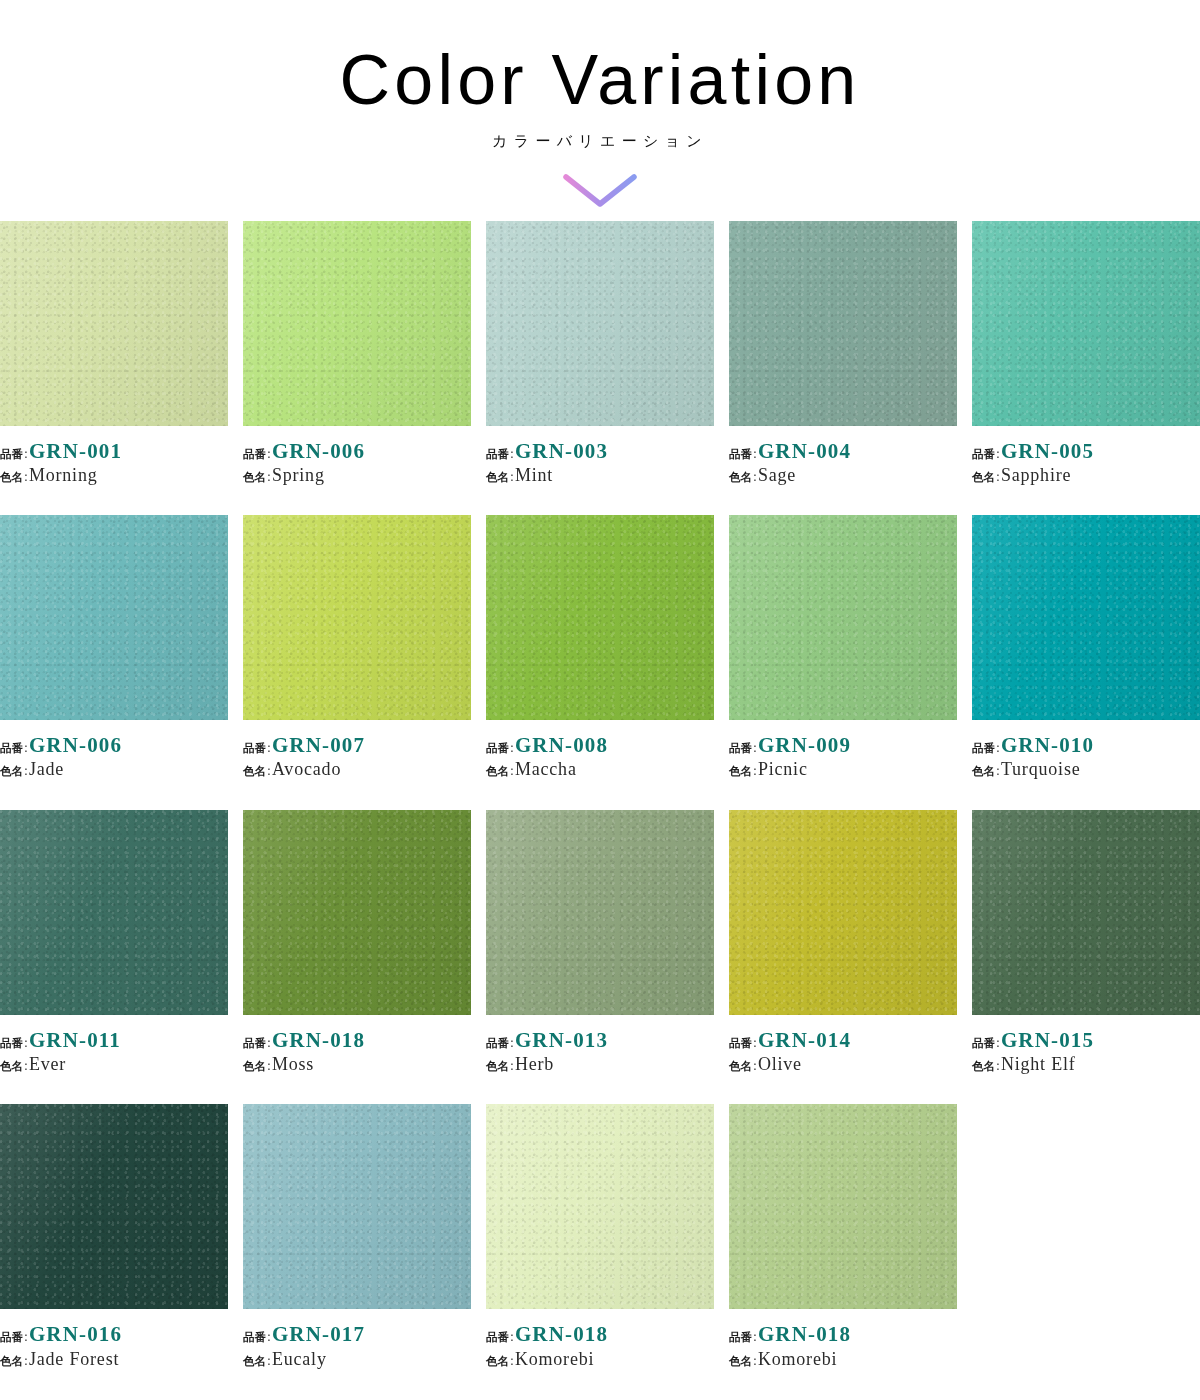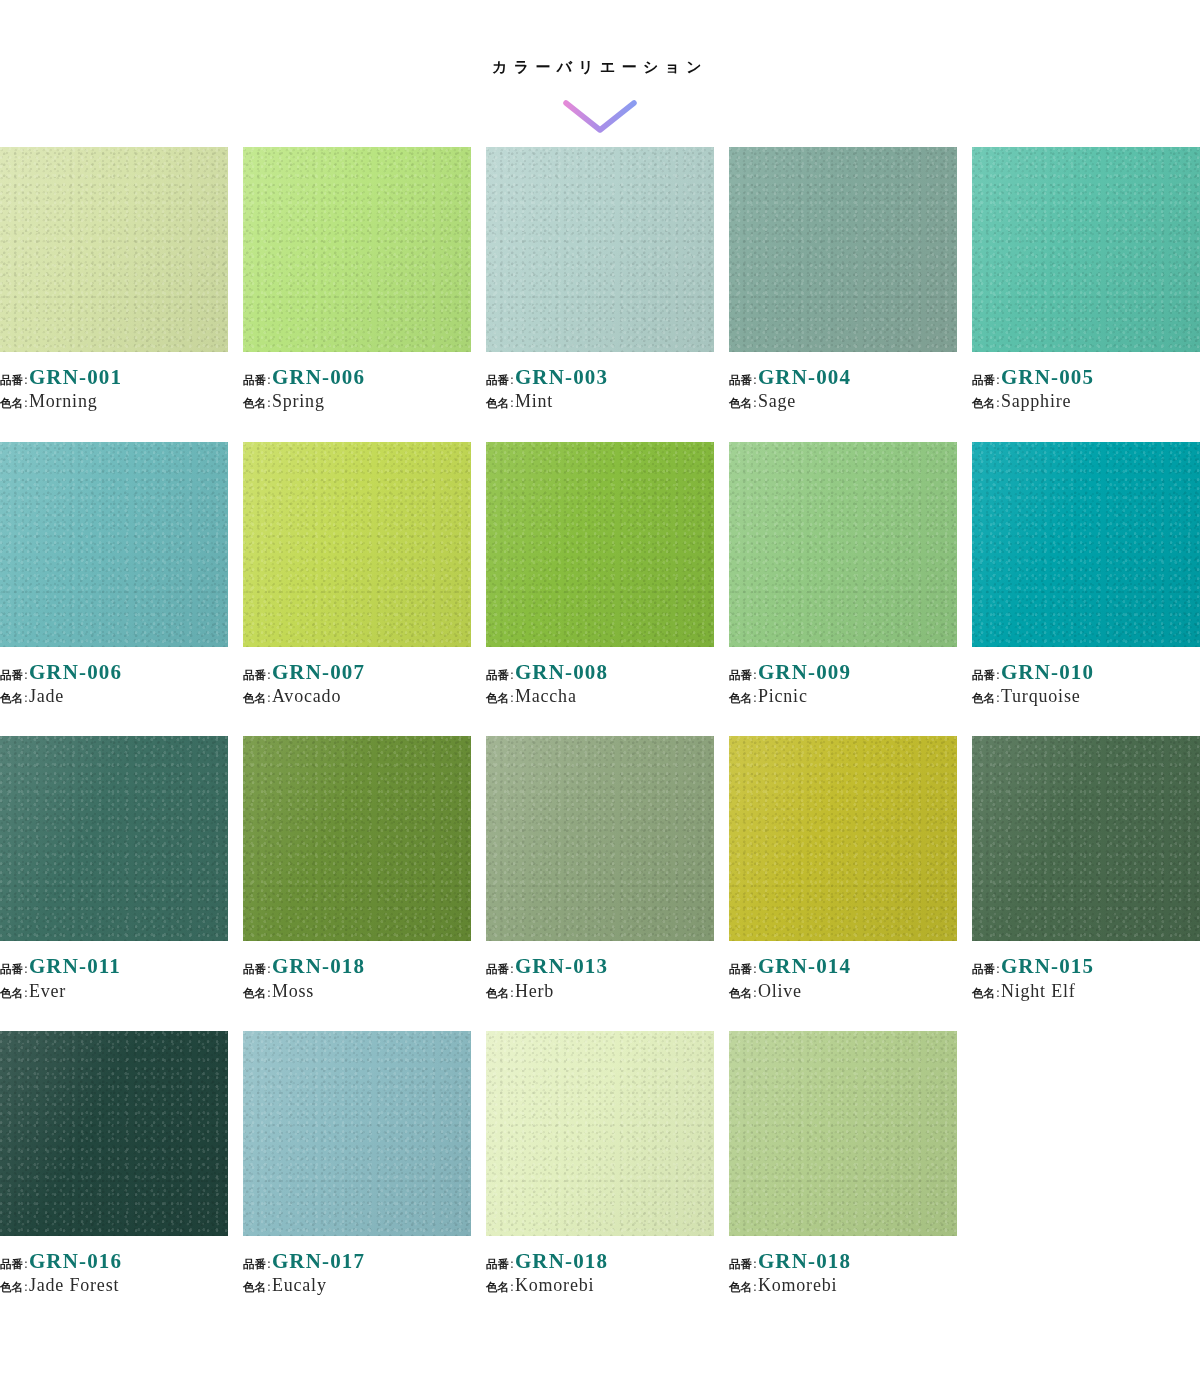--- a/index.html
+++ b/index.html
@@ -29,21 +29,21 @@
     font-weight: 400;
     letter-spacing: 0.06em;
     color: #000000;
     line-height: 1.05;
   }
 
   .subtitle {
     margin-top: 14px;
     font-family: "Liberation Sans", sans-serif;
     font-size: 15px;
-    font-weight: 700;
+    font-weight: 400;
     letter-spacing: 0.42em;
     color: #111111;
   }
 
   .chevron-wrap {
     margin-top: 18px;
     height: 44px;
     display: flex;
     align-items: center;
     justify-content: center;
@@ -144,20 +144,21 @@
     color: #2b2b2b;
     line-height: 1.3;
   }
 
   .row-last .cell { margin-bottom: 0; }
 </style>
 </head>
 <body>
 
 <div class="header">
+  <div class="title">Color Variation</div>
   <div class="subtitle">カラーバリエーション</div>
   <div class="chevron-wrap">
     <svg width="78" height="40" viewBox="0 0 78 40">
       <defs>
         <linearGradient id="chevGrad" x1="0" y1="0" x2="1" y2="0">
           <stop offset="0%" stop-color="#e48ad8"></stop>
           <stop offset="50%" stop-color="#a98ee8"></stop>
           <stop offset="100%" stop-color="#8b9cf0"></stop>
         </linearGradient>
       </defs>

